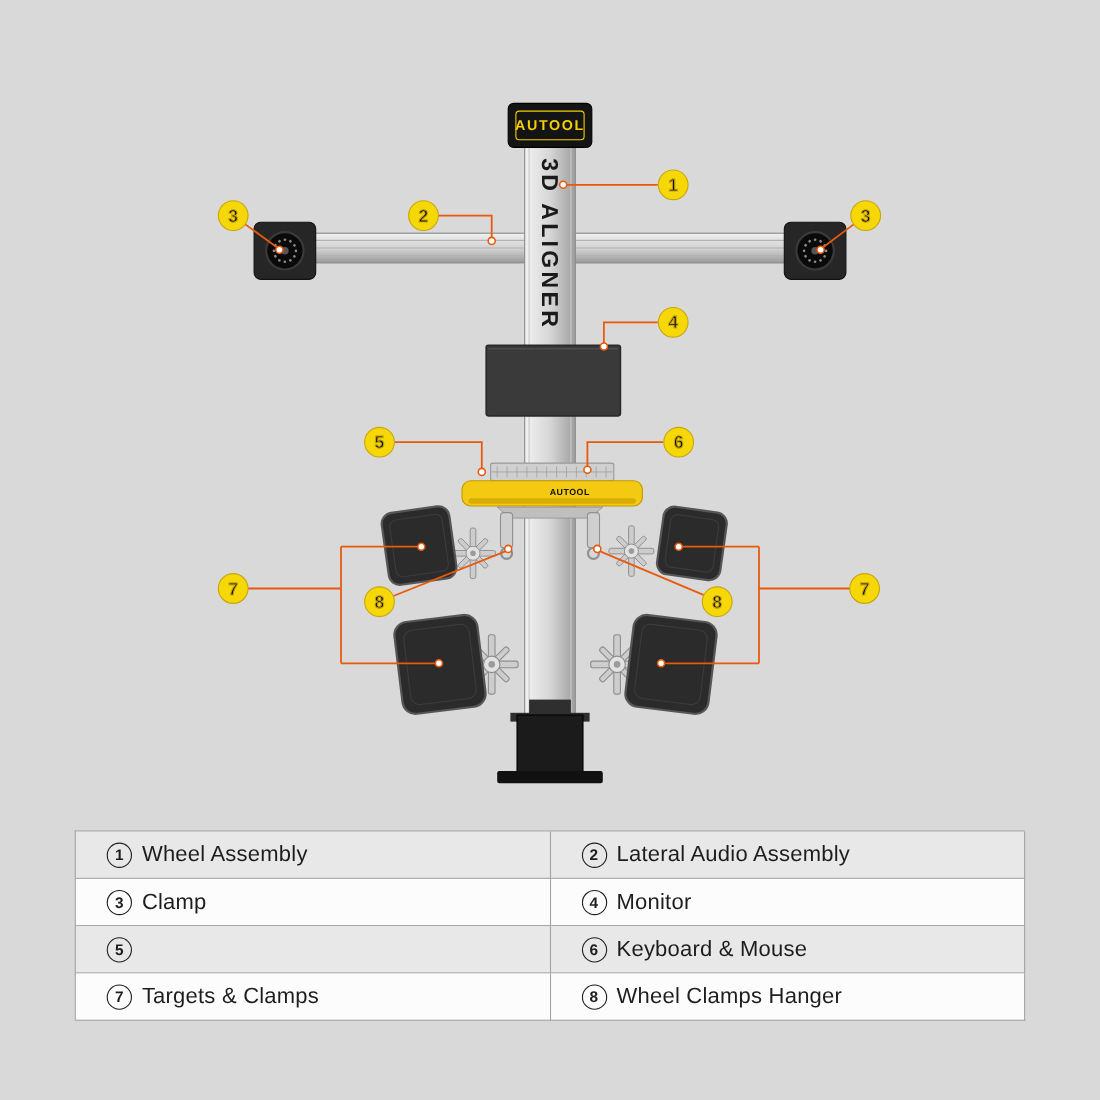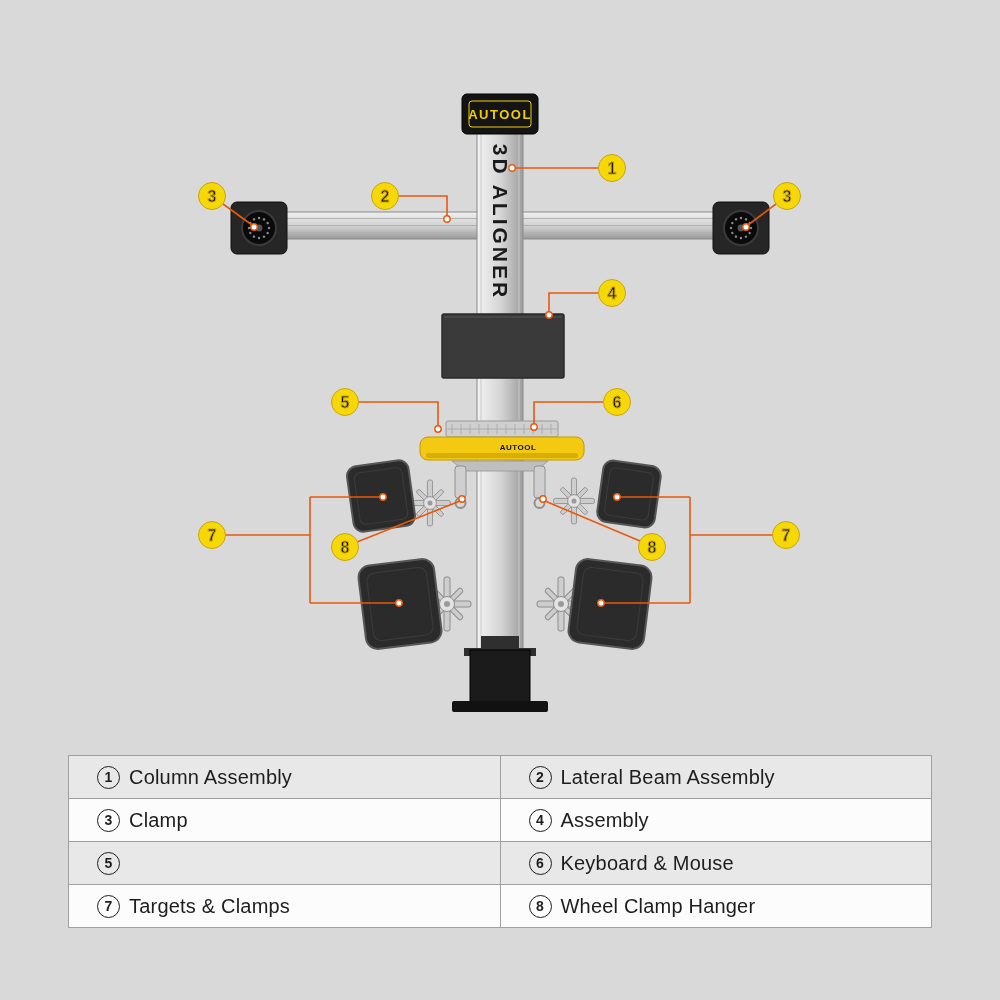--- a/index.html
+++ b/index.html
@@ -232,44 +232,44 @@
       <g>
         <circle cx="652" cy="547" r="13.5"></circle>
         <text class="callout-num" x="652" y="552.5">8</text>
       </g>
     </g>
   </svg>
 
   <div class="legend">
     <div class="cell row-odd">
       <span class="legend-num">1</span>
-      <span>Column Assembly</span>
+      <span>Wheel Assembly</span>
     </div>
     <div class="cell row-odd">
       <span class="legend-num">2</span>
-      <span>Lateral Beam Assembly</span>
+      <span>Lateral Audio Assembly</span>
     </div>
     <div class="cell row-even">
       <span class="legend-num">3</span>
       <span>Clamp</span>
     </div>
     <div class="cell row-even">
       <span class="legend-num">4</span>
-      <span>Assembly</span>
+      <span>Monitor</span>
     </div>
     <div class="cell row-odd">
       <span class="legend-num">5</span>
     </div>
     <div class="cell row-odd">
       <span class="legend-num">6</span>
       <span>Keyboard &amp; Mouse</span>
     </div>
     <div class="cell row-even">
       <span class="legend-num">7</span>
       <span>Targets &amp; Clamps</span>
     </div>
     <div class="cell row-even">
       <span class="legend-num">8</span>
-      <span>Wheel Clamp Hanger</span>
+      <span>Wheel Clamps Hanger</span>
     </div>
   </div>
 
 </div>
 
 </body></html>

